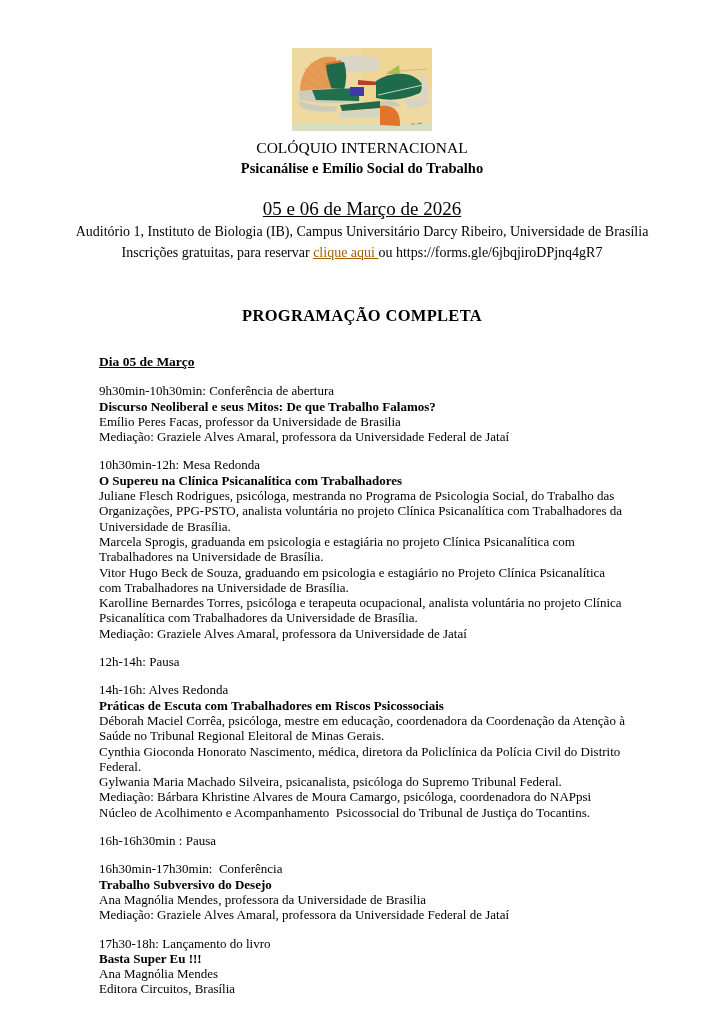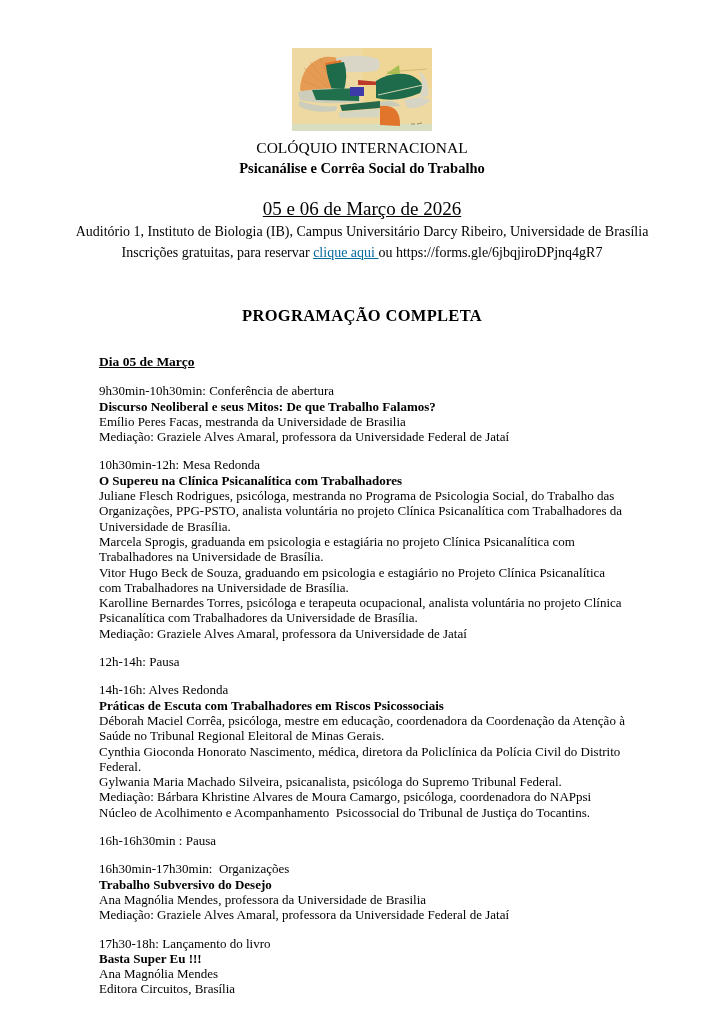--- a/index.html
+++ b/index.html
@@ -14,21 +14,21 @@
   }
   .artwork-wrap { width:140px; height:83px; margin:48px auto 0 auto; }
   .artwork-wrap svg { display:block; width:140px; height:83px; }
 
   .header { text-align:center; }
   .h-title   { font-size:15.5px; line-height:20px; margin-top:7px; }
   .h-sub     { font-size:14.5px; line-height:20px; font-weight:bold; }
   .h-date    { font-size:19px; line-height:20px; margin-top:21px; text-decoration:underline; }
   .h-venue   { font-size:14px; line-height:21px; margin-top:2px; }
   .h-reg     { font-size:14px; line-height:21px; }
-  .h-reg a   { color:#0369a1; text-decoration:underline; cursor:pointer; }
+  .h-reg a   { color:#a16207; text-decoration:underline; cursor:pointer; }
 
   .prog-title {
     text-align:center; font-weight:bold; font-size:16.5px;
     margin-top:43px; letter-spacing:0.3px;
   }
 
   .content {
     margin:28px 33px 0 34px;
     font-size:13px; line-height:15.3px;
     text-align:left;
@@ -88,35 +88,35 @@
 
       <path d="M88,54 Q101,51 109,58 L88,59 Z" fill="#c9ccb9"></path>
       <path d="M88,58 Q109,56 108,78 L88,77 Z" fill="#e2752c"></path>
 
       <path d="M119,76 l4,0 m2,0 l5,-1" stroke="#8a7a55" stroke-width="0.8" fill="none"></path>
     </svg>
   </div>
 
   <div class="header">
     <div class="h-title">COLÓQUIO INTERNACIONAL</div>
-    <div class="h-sub">Psicanálise e Corrêa Social do Trabalho</div>
+    <div class="h-sub">Psicanálise e Emílio Social do Trabalho</div>
     <div class="h-date">05 e 06 de Março de 2026</div>
     <div class="h-venue">Auditório 1, Instituto de Biologia (IB), Campus Universitário Darcy Ribeiro, Universidade de Brasília</div>
     <div class="h-reg"><span>Inscrições gratuitas, para reservar </span><a>clique aqui </a><span>ou https://forms.gle/6jbqjiroDPjnq4gR7</span></div>
   </div>
 
   <div class="prog-title">PROGRAMAÇÃO COMPLETA</div>
 
   <div class="content">
     <p class="day-heading">Dia 05 de Março</p>
     <div id="sessions">
         <div class="section">
           <p>9h30min-10h30min: Conferência de abertura</p>
           <p class="bold">Discurso Neoliberal e seus Mitos: De que Trabalho Falamos?</p>
-          <p>Emílio Peres Facas, mestranda da Universidade de Brasilia</p>
+          <p>Emílio Peres Facas, professor da Universidade de Brasilia</p>
           <p>Mediação: Graziele Alves Amaral, professora da Universidade Federal de Jataí</p>
         </div>
         <div class="section">
           <p>10h30min-12h: Mesa Redonda</p>
           <p class="bold">O Supereu na Clínica Psicanalítica com Trabalhadores</p>
           <p>Juliane Flesch Rodrigues, psicóloga, mestranda no Programa de Psicologia Social, do Trabalho das Organizações, PPG-PSTO, analista voluntária no projeto Clínica Psicanalítica com Trabalhadores da Universidade de Brasília.</p>
           <p>Marcela Sprogis, graduanda em psicologia e estagiária no projeto Clínica Psicanalítica com Trabalhadores na Universidade de Brasília.</p>
           <p>Vitor Hugo Beck de Souza, graduando em psicologia e estagiário no Projeto Clínica Psicanalítica com Trabalhadores na Universidade de Brasília.</p>
           <p>Karolline Bernardes Torres, psicóloga e terapeuta ocupacional, analista voluntária no projeto Clínica Psicanalítica com Trabalhadores da Universidade de Brasília.</p>
           <p>Mediação: Graziele Alves Amaral, professora da Universidade de Jataí</p>
@@ -129,21 +129,21 @@
           <p class="bold">Práticas de Escuta com Trabalhadores em Riscos Psicossociais</p>
           <p>Déborah Maciel Corrêa, psicóloga, mestre em educação, coordenadora da Coordenação da Atenção à Saúde no Tribunal Regional Eleitoral de Minas Gerais.</p>
           <p>Cynthia Gioconda Honorato Nascimento, médica, diretora da Policlínica da Polícia Civil do Distrito Federal.</p>
           <p>Gylwania Maria Machado Silveira, psicanalista, psicóloga do Supremo Tribunal Federal.</p>
           <p>Mediação: Bárbara Khristine Alvares de Moura Camargo, psicóloga, coordenadora do NAPpsi Núcleo de Acolhimento e Acompanhamento  Psicossocial do Tribunal de Justiça do Tocantins.</p>
         </div>
         <div class="section">
           <p>16h-16h30min : Pausa</p>
         </div>
         <div class="section">
-          <p>16h30min-17h30min:  Organizações</p>
+          <p>16h30min-17h30min:  Conferência</p>
           <p class="bold">Trabalho Subversivo do Desejo</p>
           <p>Ana Magnólia Mendes, professora da Universidade de Brasilia</p>
           <p>Mediação: Graziele Alves Amaral, professora da Universidade Federal de Jataí</p>
         </div>
         <div class="section">
           <p>17h30-18h: Lançamento do livro</p>
           <p class="bold">Basta Super Eu !!!</p>
           <p>Ana Magnólia Mendes</p>
           <p>Editora Circuitos, Brasília</p>
         </div>

